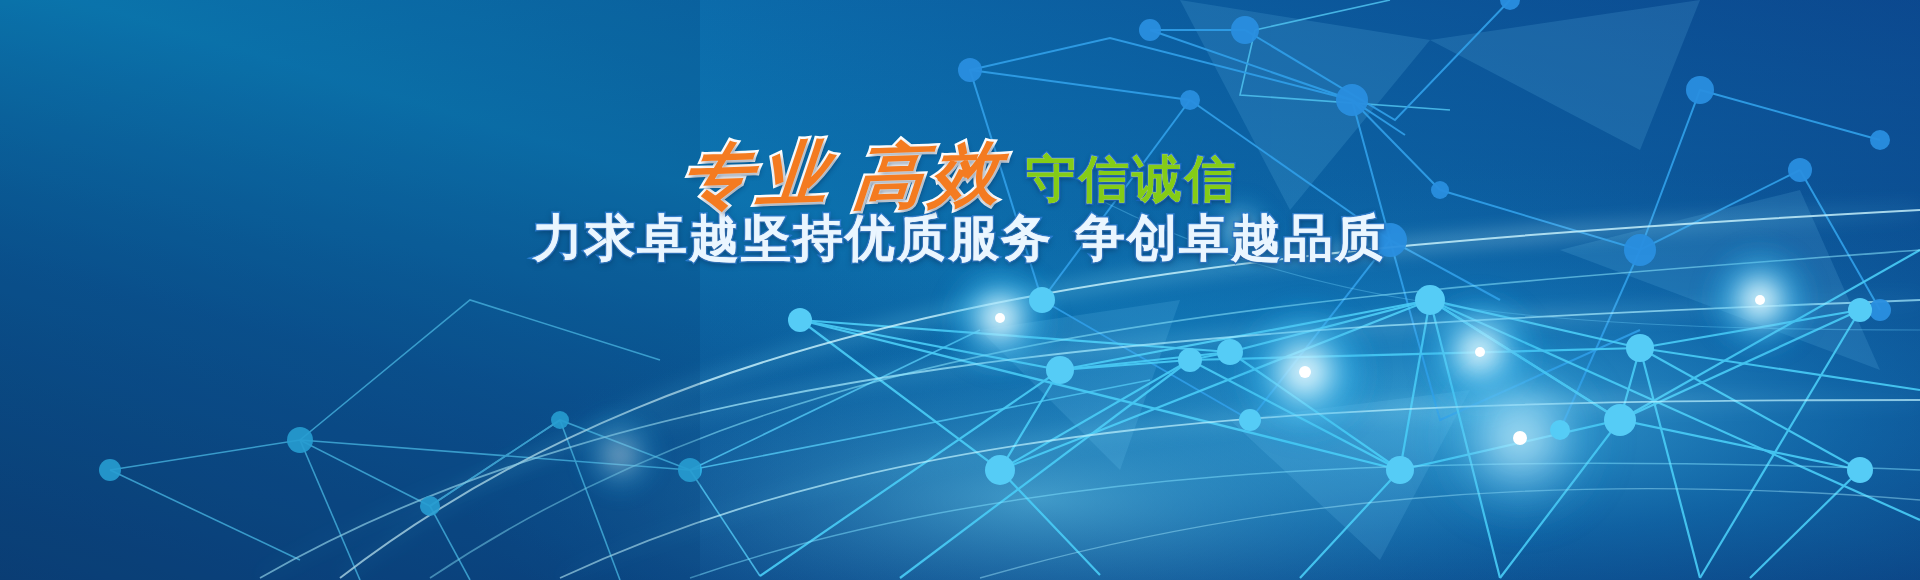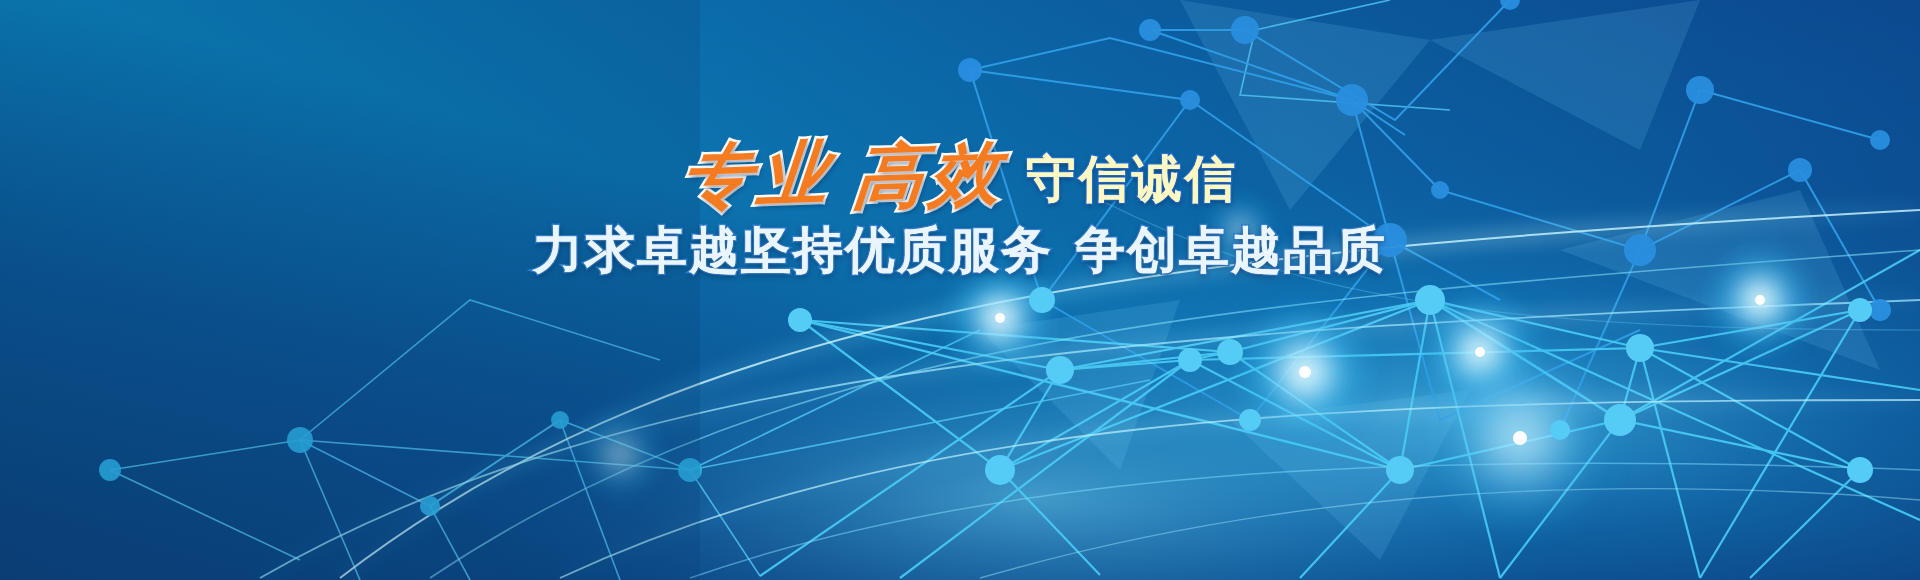--- a/index.html
+++ b/index.html
@@ -43,30 +43,30 @@
     paint-order:stroke fill;
     text-shadow:
        0 0 2px rgba(255,255,255,.95),
        2px 3px 5px rgba(0,30,70,.45);
   }
   .line1-white{
     font-family:"DejaVu Sans","Liberation Sans",sans-serif;
     font-size:50px;
     font-weight:700;
     letter-spacing:3px;
-    color:#fef9c3;
+    color:#84cc16;
     line-height:1;
     position:relative;
     bottom:6px;
     -webkit-text-stroke:3px #1b6fd0;
     paint-order:stroke fill;
     text-shadow:0 0 1px #ffffff, 0 2px 5px rgba(0,25,60,.5);
   }
   .line2{
-    margin-top:14px;
+    margin-top:2px;
     font-family:"DejaVu Sans","Liberation Sans",sans-serif;
     font-size:50px;
     font-weight:700;
     letter-spacing:2px;
     color:#eaf6ff;
     line-height:1.05;
     -webkit-text-stroke:3px #2a7fd4;
     paint-order:stroke fill;
     text-shadow:0 0 1px #ffffff, 0 2px 6px rgba(0,25,60,.5);
   }

